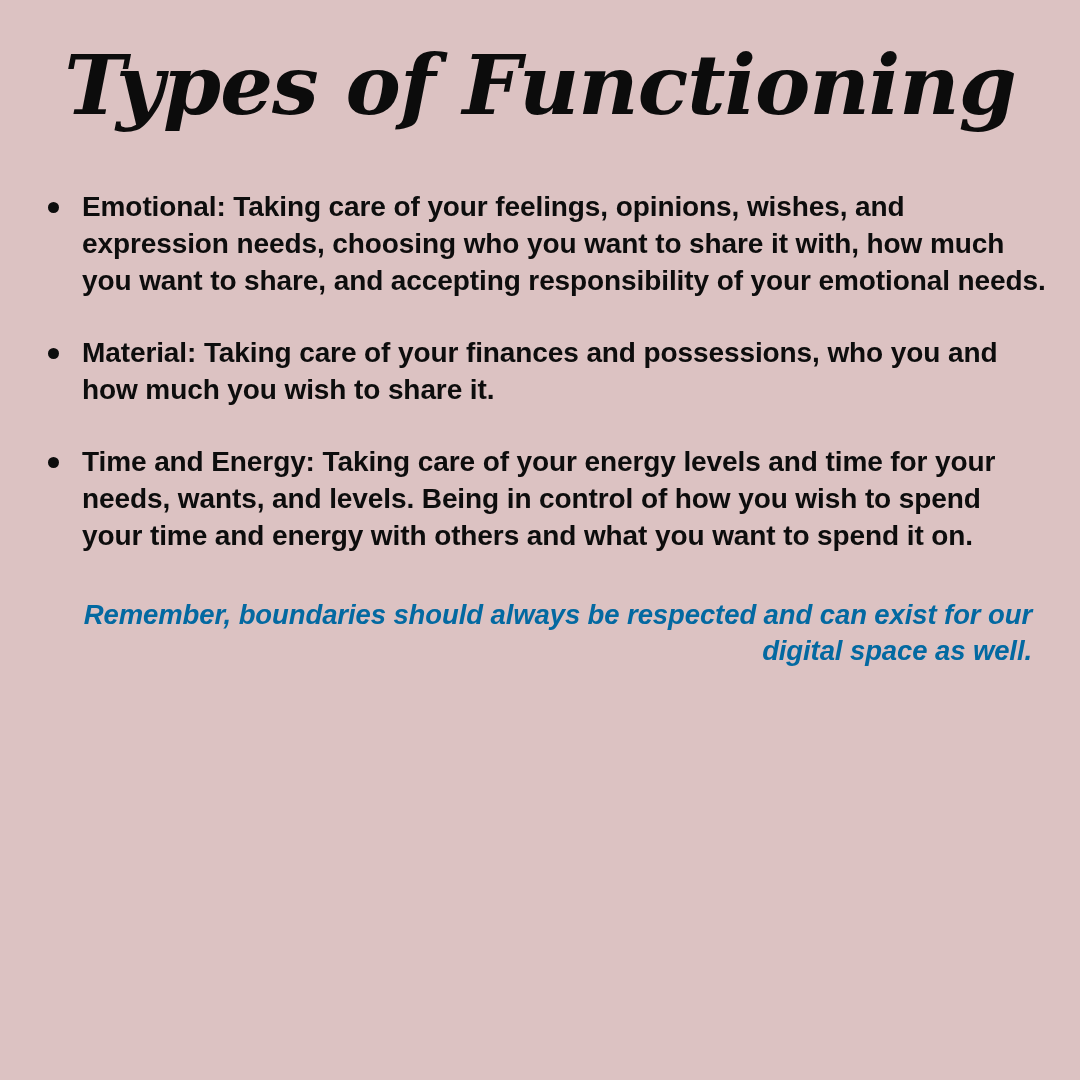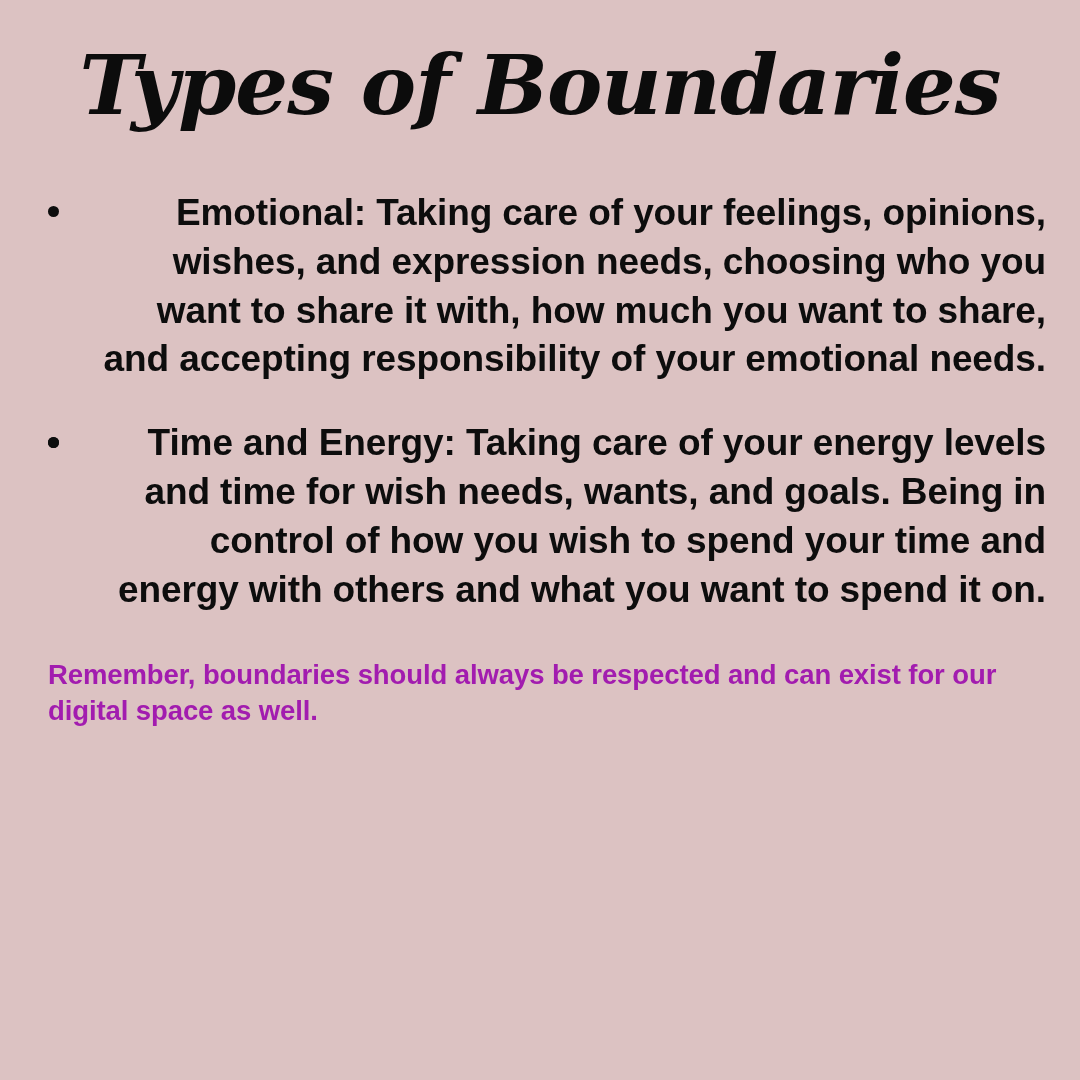--- a/index.html
+++ b/index.html
@@ -36,66 +36,67 @@
   }
   .list {
     margin: 62px 0 0 0;
     padding: 0;
     list-style: none;
   }
   .item {
     position: relative;
     padding-left: 48px;
     margin-bottom: 35px;
-    font-size: 37px;
+    font-size: 28px;
     line-height: 1.32;
     color: #0d0d0d;
     font-weight: 600;
     letter-spacing: -0.1px;
-    text-align: right;
   }
   .item:last-of-type {
     margin-bottom: 0;
   }
   .bullet {
     position: absolute;
     left: 14px;
     top: 0.47em;
     width: 11px;
     height: 11px;
     background: #0d0d0d;
     border-radius: 50%;
     display: block;
   }
   .footer-note {
     margin: 42px 14px 0 14px;
-    text-align: left;
+    text-align: right;
     font-size: 27.5px;
     line-height: 1.32;
     font-weight: 700;
-    color: #a21caf;
+    color: #0369a1;
     letter-spacing: -0.1px;
+    font-style: italic;
   }
 </style>
 </head>
 <body>
 
 <div class="poster">
 
-  <h1 class="title">Types of Boundaries</h1>
+  <h1 class="title">Types of Functioning</h1>
 
   <ul class="list">
     <li class="item">
       <span class="bullet"></span>
       <span>Emotional: Taking care of your feelings, opinions, wishes, and expression needs, choosing who you want to share it with, how much you want to share, and accepting responsibility of your emotional needs.</span>
     </li>
     <li class="item">
       <span class="bullet"></span>
+      <span> Material: Taking care of your finances and possessions, who you and how much you wish to share it.</span>
     </li>
     <li class="item">
       <span class="bullet"></span>
-      <span> Time and Energy: Taking care of your energy levels and time for wish needs, wants, and goals. Being in control of how you wish to spend your time and energy with others and what you want to spend it on.</span>
+      <span> Time and Energy: Taking care of your energy levels and time for your needs, wants, and levels. Being in control of how you wish to spend your time and energy with others and what you want to spend it on.</span>
     </li>
   </ul>
 
   <p class="footer-note">Remember, boundaries should always be respected and can exist for our digital space as well.</p>
 
 </div>
 
 </body></html>

